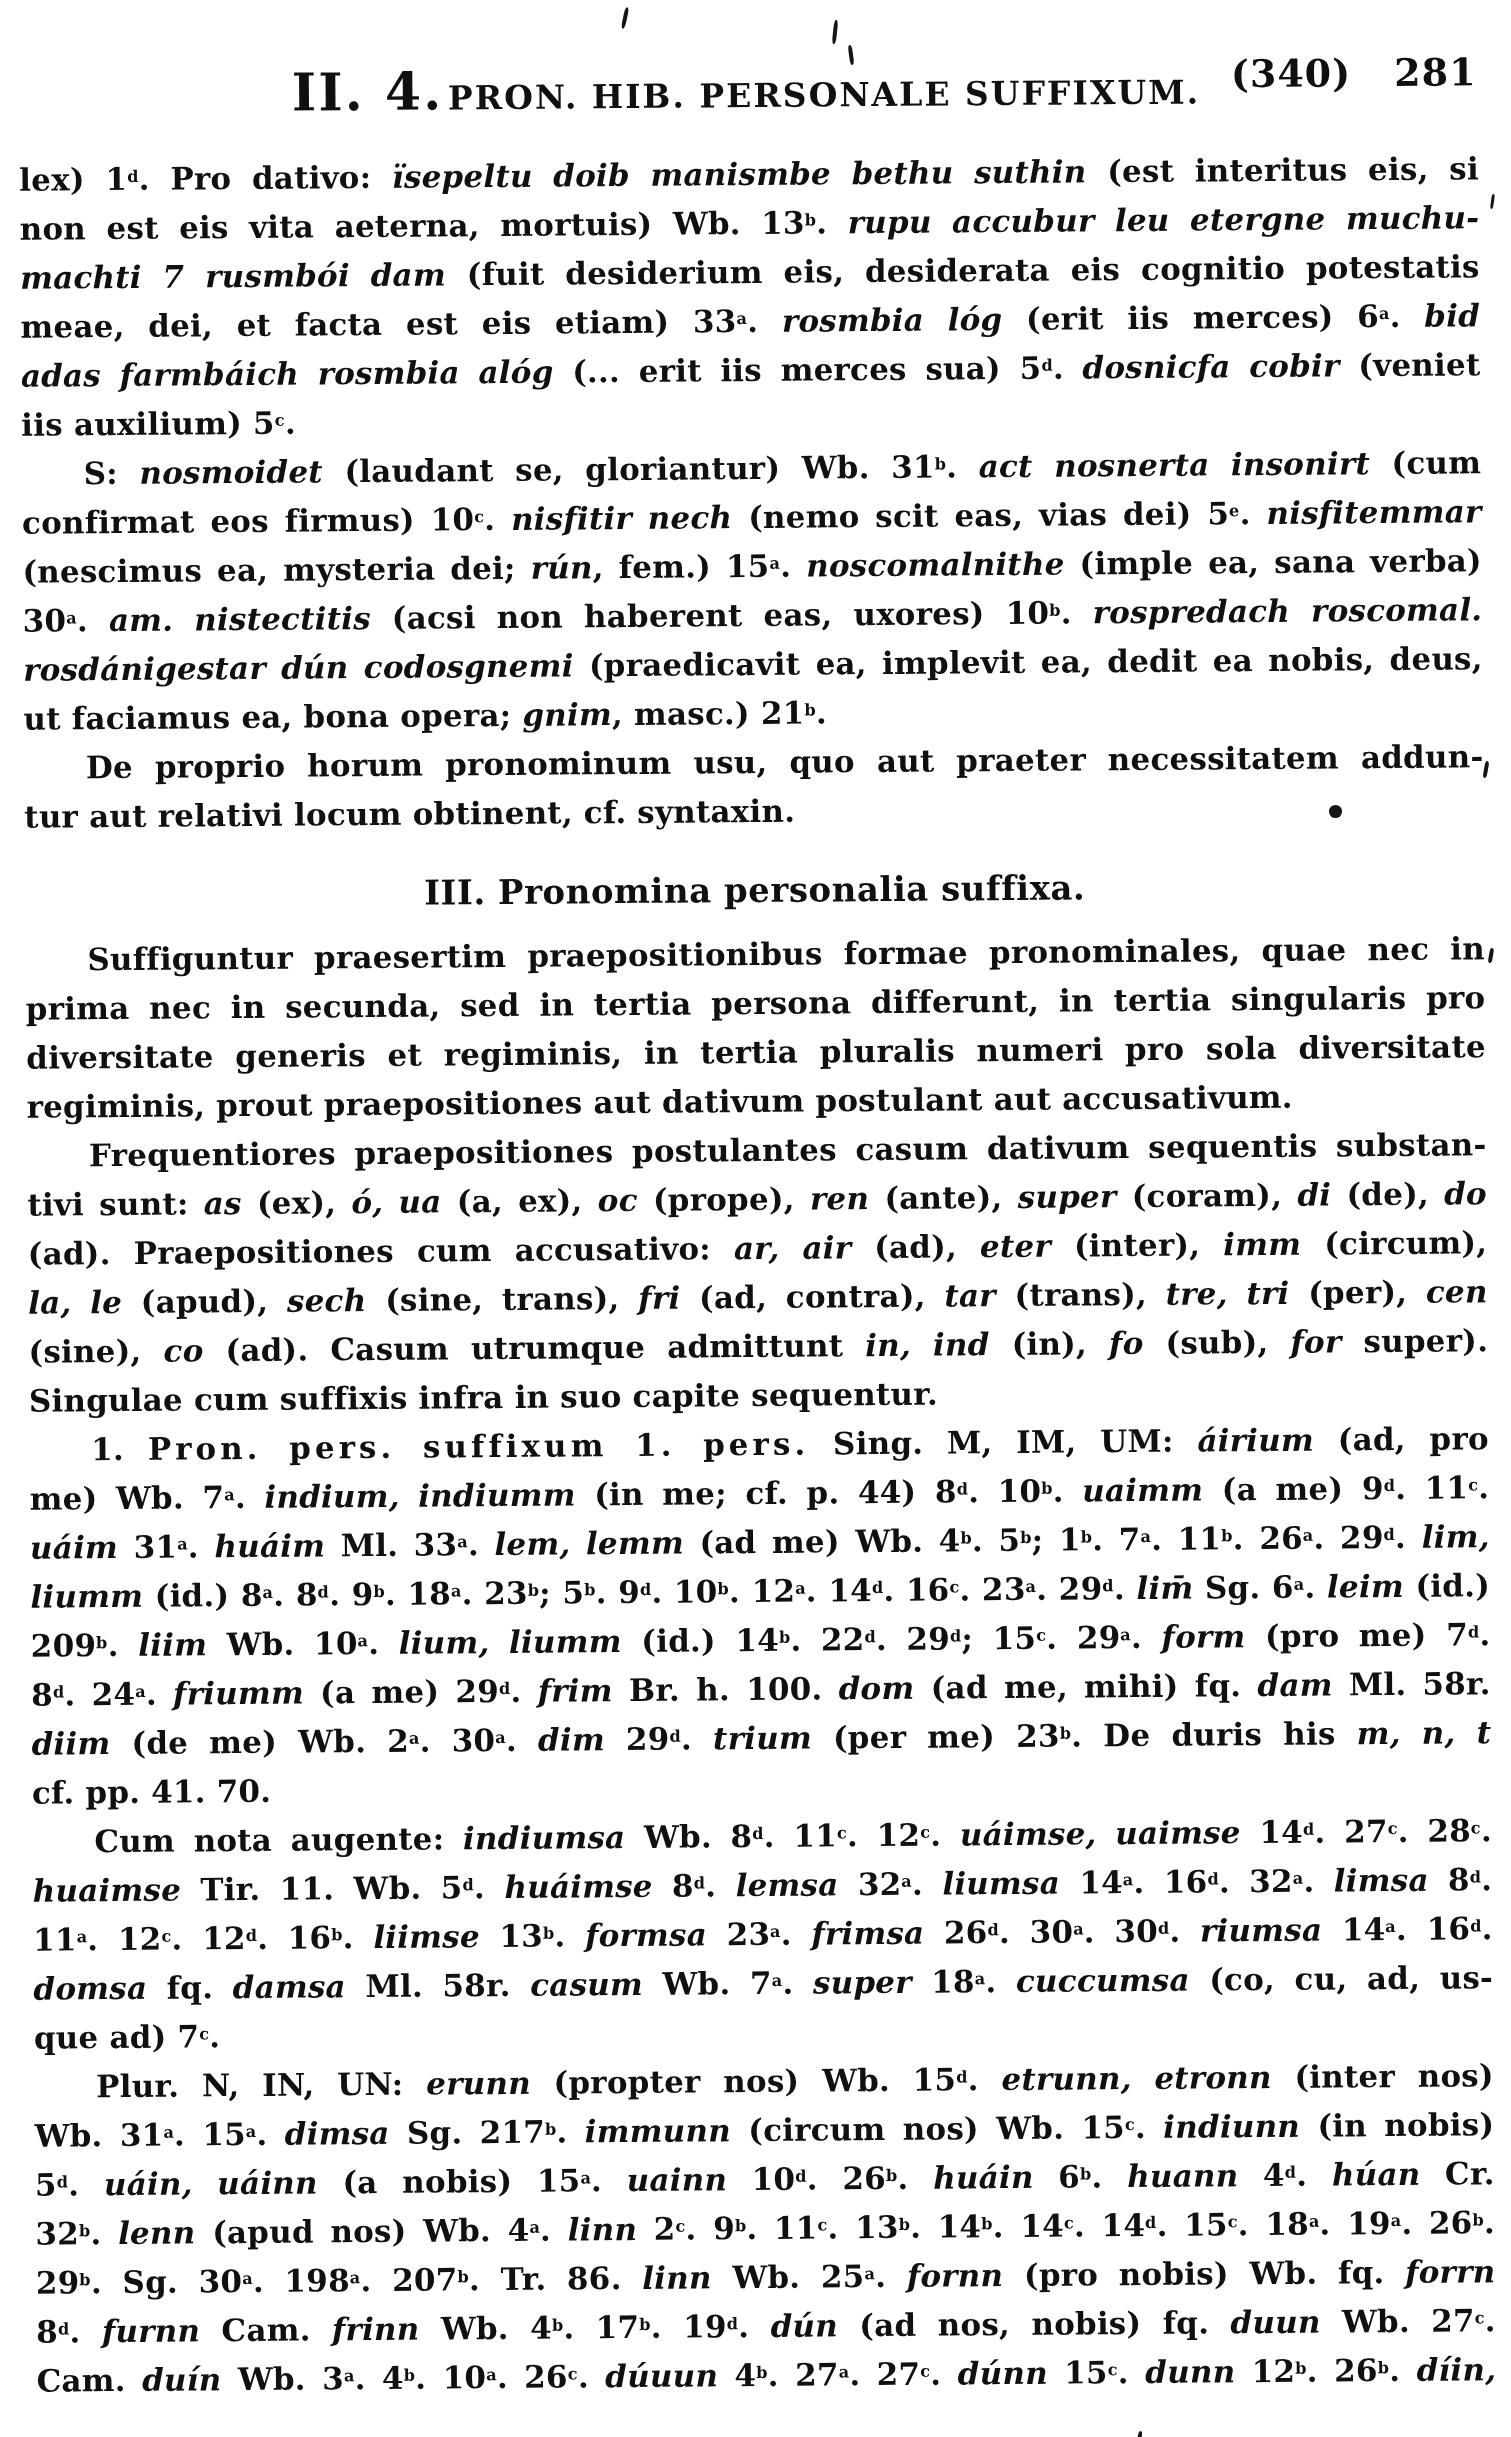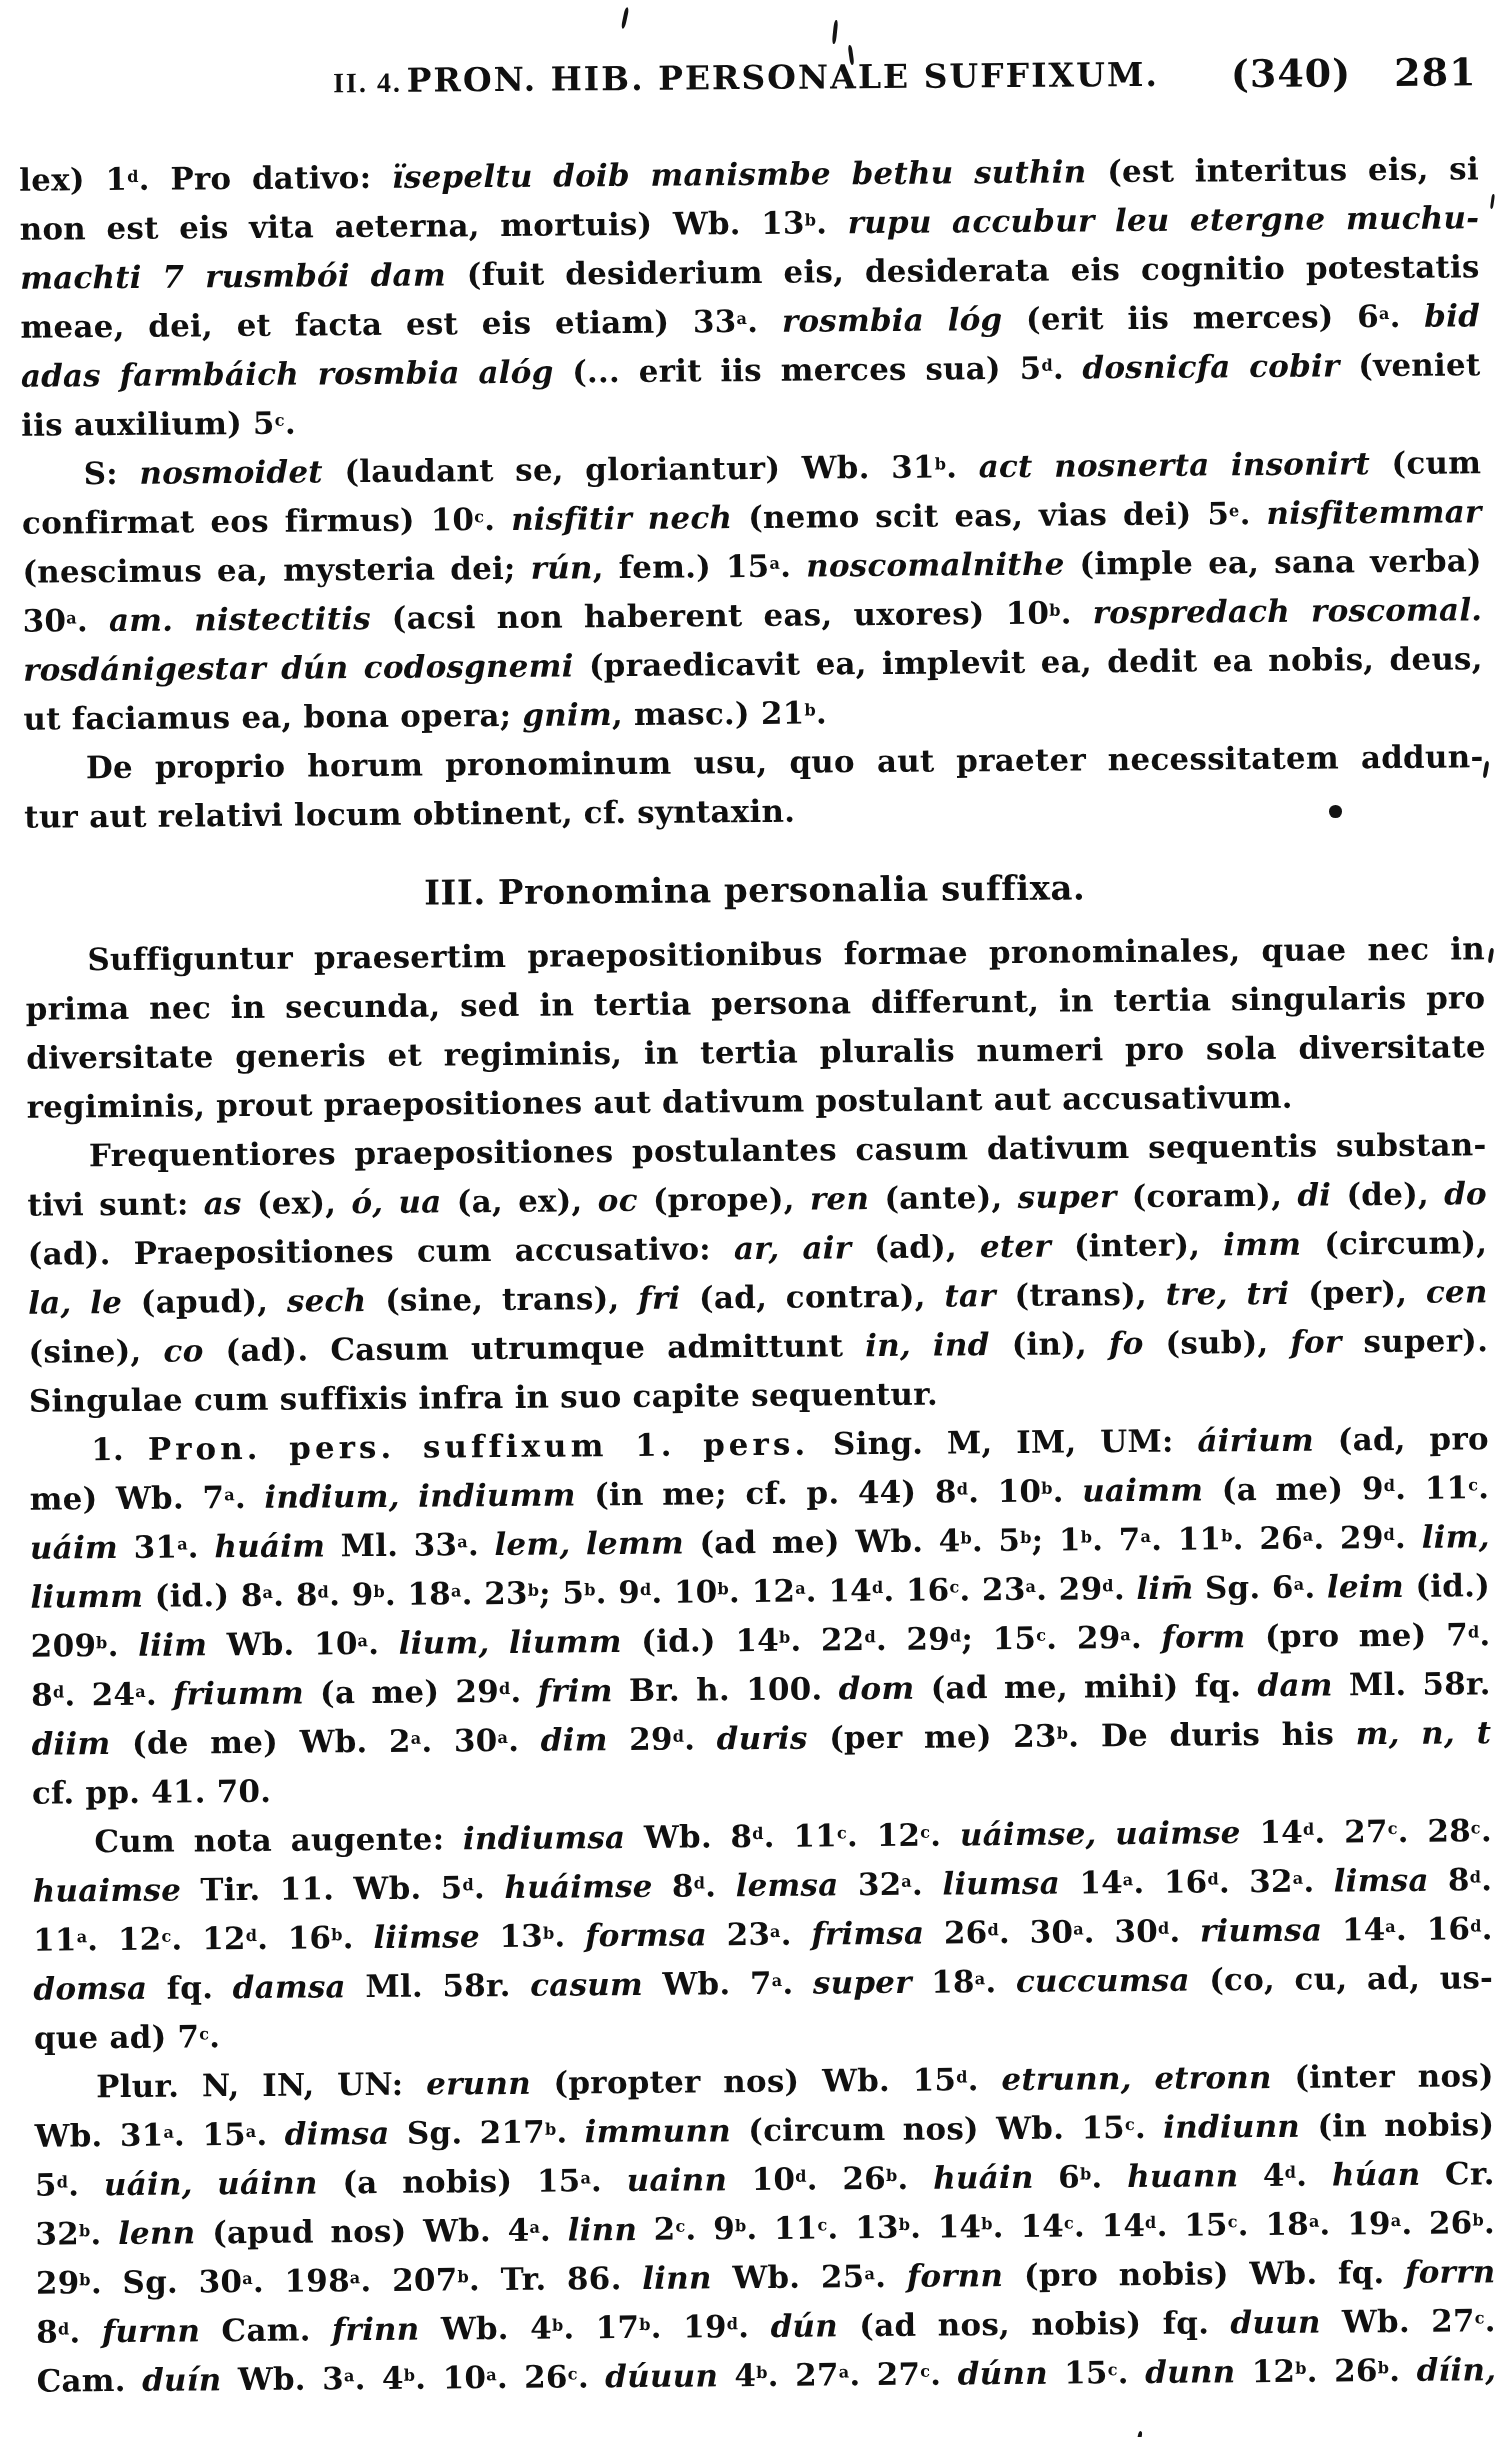--- a/index.html
+++ b/index.html
@@ -4,21 +4,21 @@
 <style>
   html,body{margin:0;padding:0;width:1511px;height:2477px;overflow:hidden;background:#ffffff;}
   .page{position:relative;width:1511px;height:2477px;background:#ffffff;color:#101010;
         font-family:"DejaVu Serif","Liberation Serif",serif;font-weight:bold;}
   .tilt{position:absolute;left:0;top:0;width:100%;height:100%;
         transform:rotate(-0.45deg);transform-origin:50% 52%;}
   
   .header{position:relative;height:45px;margin-top:58px;}
   .running-title{position:absolute;left:50%;top:0;transform:translateX(-50%);
         white-space:nowrap;letter-spacing:2px;}
-  .chap{font-size:28px;font-family:Liberation Serif, serif;}
+  .chap{font-size:52px;}
   .rt{font-size:33px;}
   .refs{position:absolute;right:25px;top:-2.9px;font-size:38px;letter-spacing:1px;
         display:inline-flex;gap:43px;white-space:nowrap;}
   
   .body{margin:47px 23.4px 0 28px;font-size:31px;line-height:49px;letter-spacing:0.2px;}
   .para{margin:0;}
   .para.indent > .line:first-child{text-indent:62px;}
   .line{text-align:justify;text-align-last:justify;white-space:normal;}
   .line.last{text-align-last:left;}
   .line i{font-style:italic;}
@@ -80,21 +80,21 @@
           <div class="line">(sine), <i>co</i> (ad). Casum utrumque admittunt <i>in, ind</i> (in), <i>fo</i> (sub), <i>for</i> super).</div>
           <div class="line last">Singulae cum suffixis infra in suo capite sequentur.</div>
         </div>
         <div class="para indent">
           <div class="line">1. <span class="sperr">Pron. pers. suffixum 1. pers.</span> Sing. M, IM, UM: <i>áirium</i> (ad, pro</div>
           <div class="line">me) Wb. 7<sup>a</sup>. <i>indium, indiumm</i> (in me; cf. p. 44) 8<sup>d</sup>. 10<sup>b</sup>. <i>uaimm</i> (a me) 9<sup>d</sup>. 11<sup>c</sup>.</div>
           <div class="line"><i>uáim</i> 31<sup>a</sup>. <i>huáim</i> Ml. 33<sup>a</sup>. <i>lem, lemm</i> (ad me) Wb. 4<sup>b</sup>. 5<sup>b</sup>; 1<sup>b</sup>. 7<sup>a</sup>. 11<sup>b</sup>. 26<sup>a</sup>. 29<sup>d</sup>. <i>lim,</i></div>
           <div class="line"><i>liumm</i> (id.) 8<sup>a</sup>. 8<sup>d</sup>. 9<sup>b</sup>. 18<sup>a</sup>. 23<sup>b</sup>; 5<sup>b</sup>. 9<sup>d</sup>. 10<sup>b</sup>. 12<sup>a</sup>. 14<sup>d</sup>. 16<sup>c</sup>. 23<sup>a</sup>. 29<sup>d</sup>. <i>lim̄</i> Sg. 6<sup>a</sup>. <i>leim</i> (id.)</div>
           <div class="line">209<sup>b</sup>. <i>liim</i> Wb. 10<sup>a</sup>. <i>lium, liumm</i> (id.) 14<sup>b</sup>. 22<sup>d</sup>. 29<sup>d</sup>; 15<sup>c</sup>. 29<sup>a</sup>. <i>form</i> (pro me) 7<sup>d</sup>.</div>
           <div class="line">8<sup>d</sup>. 24<sup>a</sup>. <i>friumm</i> (a me) 29<sup>d</sup>. <i>frim</i> Br. h. 100. <i>dom</i> (ad me, mihi) fq. <i>dam</i> Ml. 58r.</div>
-          <div class="line"><i>diim</i> (de me) Wb. 2<sup>a</sup>. 30<sup>a</sup>. <i>dim</i> 29<sup>d</sup>. <i>duris</i> (per me) 23<sup>b</sup>. De duris his <i>m, n, t</i></div>
+          <div class="line"><i>diim</i> (de me) Wb. 2<sup>a</sup>. 30<sup>a</sup>. <i>dim</i> 29<sup>d</sup>. <i>trium</i> (per me) 23<sup>b</sup>. De duris his <i>m, n, t</i></div>
           <div class="line last">cf. pp. 41. 70.</div>
         </div>
         <div class="para indent">
           <div class="line">Cum nota augente: <i>indiumsa</i> Wb. 8<sup>d</sup>. 11<sup>c</sup>. 12<sup>c</sup>. <i>uáimse, uaimse</i> 14<sup>d</sup>. 27<sup>c</sup>. 28<sup>c</sup>.</div>
           <div class="line"><i>huaimse</i> Tir. 11. Wb. 5<sup>d</sup>. <i>huáimse</i> 8<sup>d</sup>. <i>lemsa</i> 32<sup>a</sup>. <i>liumsa</i> 14<sup>a</sup>. 16<sup>d</sup>. 32<sup>a</sup>. <i>limsa</i> 8<sup>d</sup>.</div>
           <div class="line">11<sup>a</sup>. 12<sup>c</sup>. 12<sup>d</sup>. 16<sup>b</sup>. <i>liimse</i> 13<sup>b</sup>. <i>formsa</i> 23<sup>a</sup>. <i>frimsa</i> 26<sup>d</sup>. 30<sup>a</sup>. 30<sup>d</sup>. <i>riumsa</i> 14<sup>a</sup>. 16<sup>d</sup>.</div>
           <div class="line"><i>domsa</i> fq. <i>damsa</i> Ml. 58r. <i>casum</i> Wb. 7<sup>a</sup>. <i>super</i> 18<sup>a</sup>. <i>cuccumsa</i> (co, cu, ad, us-</div>
           <div class="line last">que ad) 7<sup>c</sup>.</div>
         </div>
         <div class="para indent">

